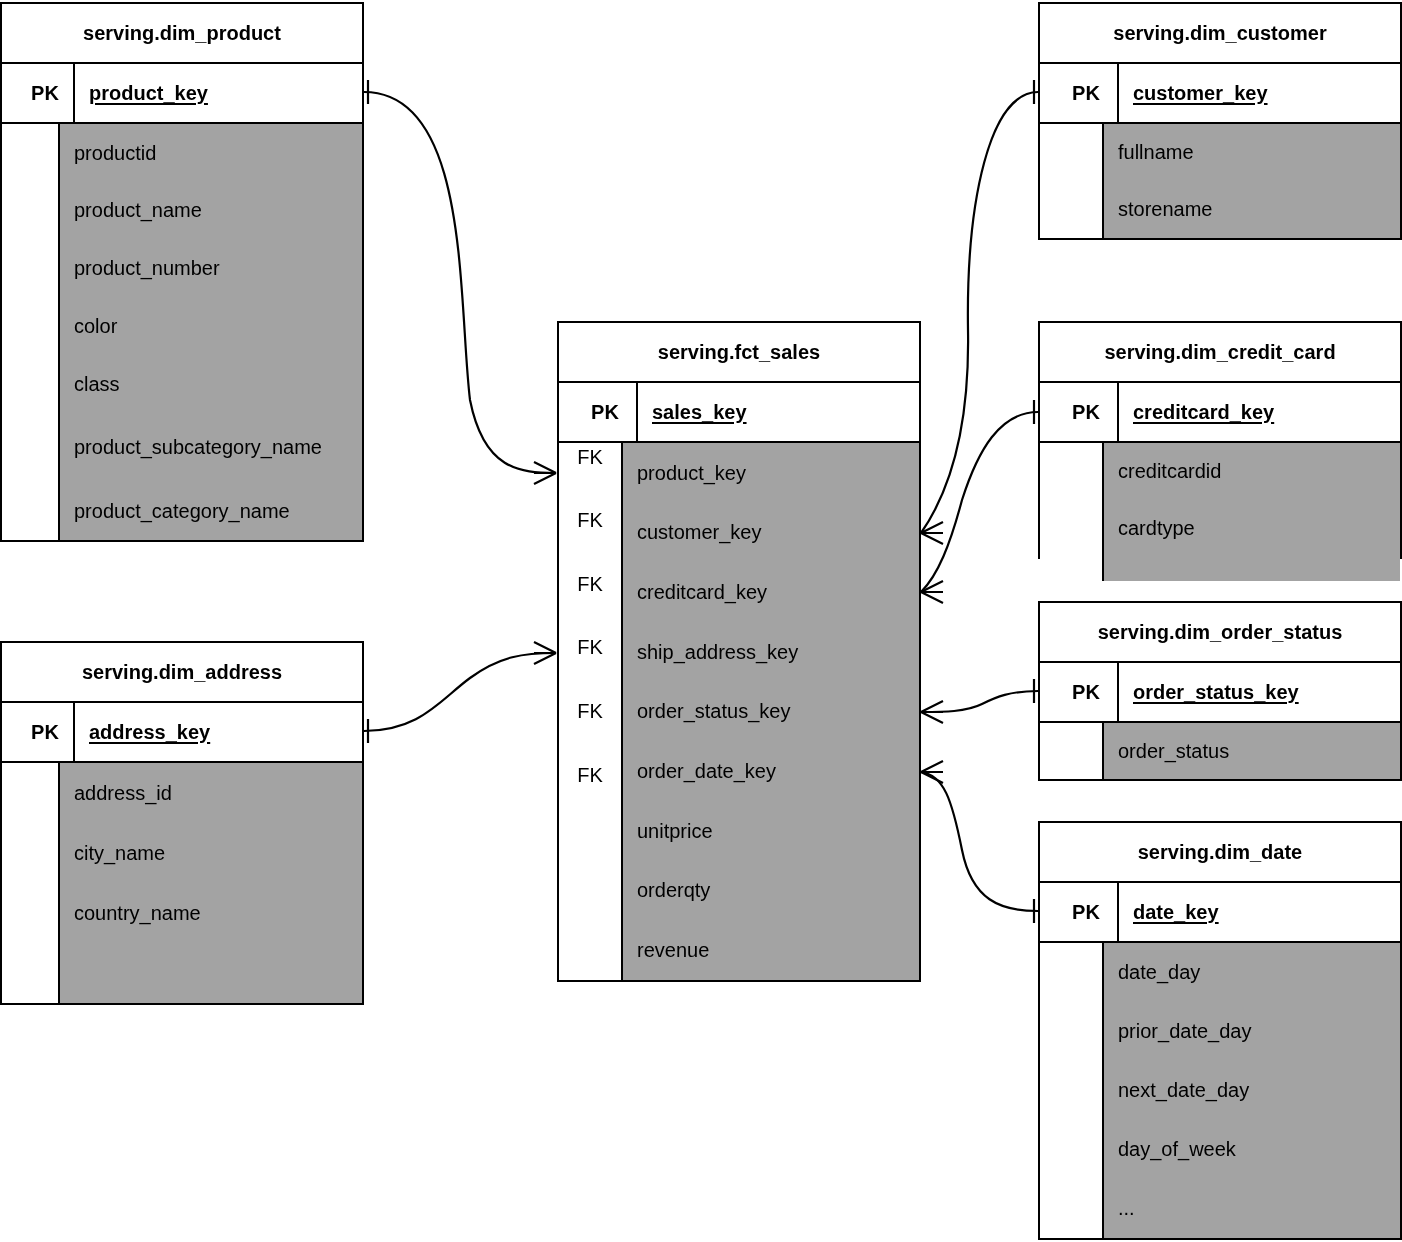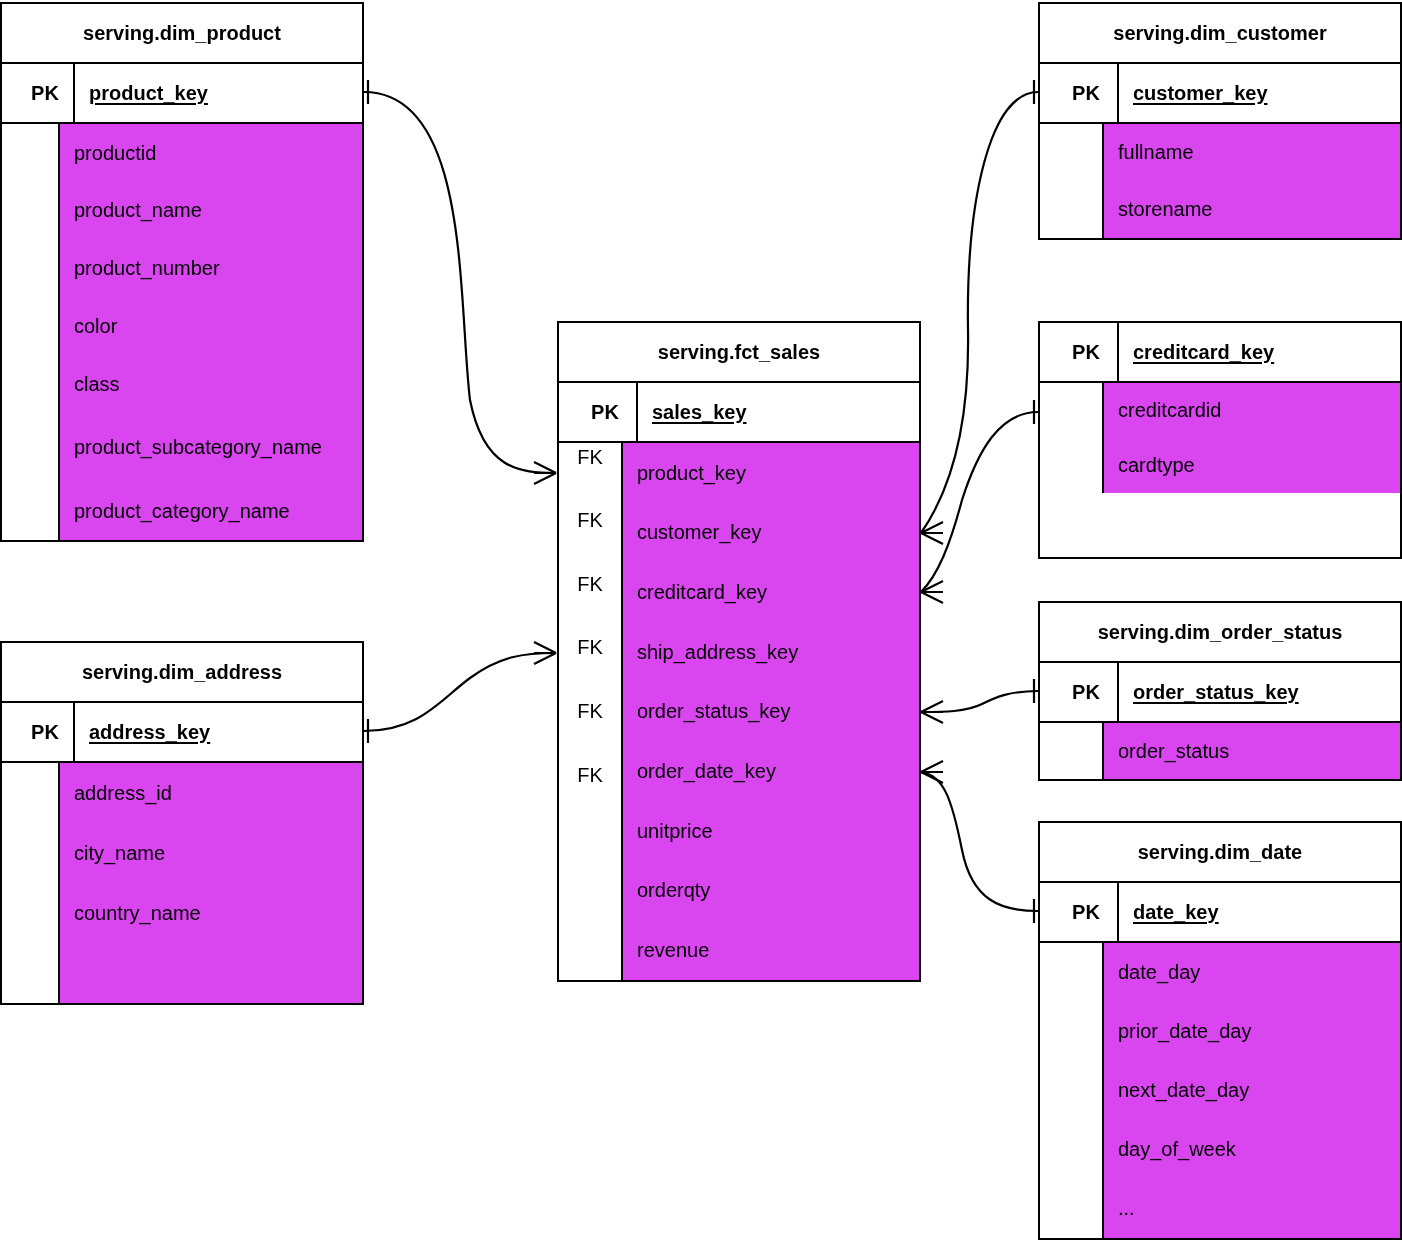--- a/index.html
+++ b/index.html
@@ -54,21 +54,21 @@
     display: flex;
     flex-direction: column;
     background: #ffffff;
     gap: 35px;
   }
   .val-col {
     box-sizing: border-box;
     flex: 1 1 auto;
     display: flex;
     flex-direction: column;
-    background: #d946ef;
+    background: #a3a3a3;
   }
   .key-cell {
     box-sizing: border-box;
     display: flex;
     align-items: center;
     justify-content: center;
     font-size: 20px;
     color: #000000;
   }
   .val-cell {
@@ -257,27 +257,28 @@
     <div class="attr-block" style="height:114px;">
       <div class="key-col" style="width:64px;"></div>
       <div class="val-col">
         <div class="val-cell" style="height:57px;">fullname</div>
         <div class="val-cell" style="height:57px;">storename</div>
       </div>
     </div>
   </div>
 
   <div class="entity" style="left:1038px; top:321px; width:364px; height:238px;">
+    <div class="entity-title">serving.dim_credit_card</div>
     <div class="pk-row">
       <div class="pk-key-cell" style="width:64px;">PK</div>
       <div class="pk-val-cell">
         <span class="pk-name">creditcard_key</span>
       </div>
     </div>
-    <div class="attr-block" style="height:110px;text-align:right;">
+    <div class="attr-block" style="height:138px;text-align:right;">
       <div class="key-col" style="width:64px;"></div>
       <div class="val-col">
         <div class="val-cell" style="height:57px;">creditcardid</div>
         <div class="val-cell" style="height:57px;">cardtype</div>
       </div>
     </div>
   </div>
 
   <div class="entity" style="left:1038px; top:601px; width:364px; height:180px;">
     <div class="entity-title">serving.dim_order_status</div>

